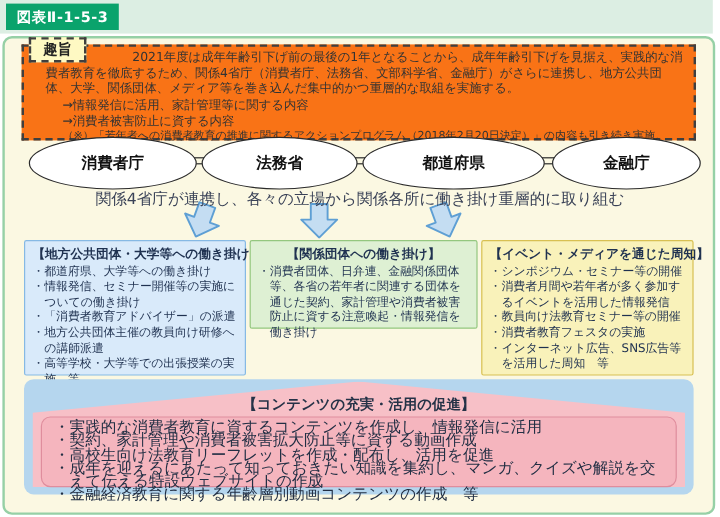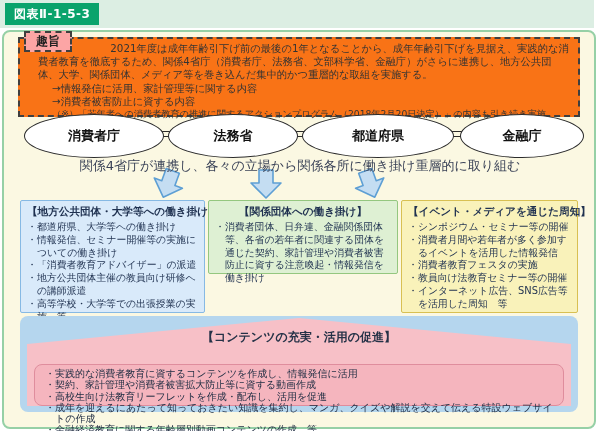--- a/index.html
+++ b/index.html
@@ -14,21 +14,21 @@
     font-size:13px;font-weight:bold;color:#2b2b2b;}
 
   
   .frame{position:absolute;left:2px;top:30px;width:594px;height:399px;box-sizing:border-box;
     background:#fbf8e2;border:2px solid #96d0a6;border-radius:8px;}
 
   
   .purpose{position:absolute;left:18px;top:37px;width:562px;height:80px;box-sizing:border-box;
     background:#f97316;border:2px dashed #3f3f3f;padding:3px 8px 2px 18px;
     font-size:10.3px;line-height:13.2px;color:#333333;}
-  .purpose-label{position:absolute;left:24px;top:31px;background:#fca5a5;border:2px dashed #3f3f3f;
+  .purpose-label{position:absolute;left:24px;top:31px;background:#fef9c3;border:2px dashed #3f3f3f;
     padding:0 10px;font-size:12px;font-weight:bold;color:#222;line-height:17px;z-index:3;}
   .purpose-spacer{float:left;width:62px;height:13px;}
   .purpose-arrow-line{padding-left:14px;}
   .purpose-note{padding-left:14px;font-size:9.2px;line-height:12.5px;color:#333;}
 
   
   .oval{position:absolute;top:114px;height:44px;box-sizing:border-box;background:#ffffff;
     border:1.6px solid #2b2b2b;border-radius:50%;display:flex;align-items:center;justify-content:center;
     font-size:13px;font-weight:bold;color:#111;z-index:2;}
   .connector{position:absolute;top:131px;height:6px;box-sizing:border-box;
@@ -50,21 +50,21 @@
   .box-yellow{left:401px;width:177px;height:113px;background:#f9f2ba;border:1.5px solid #d8c052;}
 
   
   .band{position:absolute;left:20px;top:316px;width:558px;height:96px;background:#b5d6ee;border-radius:8px;}
   .pentagon{position:absolute;left:7px;right:7px;top:2px;bottom:6px;background:#f7c0c7;
     clip-path:polygon(0 26px,50% 0,100% 26px,100% 100%,0 100%);}
   .band-heading{position:absolute;left:0;top:13px;width:100%;text-align:center;
     font-size:12px;font-weight:bold;color:#253247;z-index:2;}
   .band-list{position:absolute;left:14px;right:14px;top:31px;bottom:6px;box-sizing:border-box;
     background:#f5b5be;border:1.5px solid #df8d9d;border-radius:8px;padding:3px 10px 2px 10px;
-    font-size:10px;line-height:11.3px;color:#222f44;z-index:2;margin-top:17px;}
+    font-size:13px;line-height:11.3px;color:#222f44;z-index:2;}
   .band-list .bx-item{padding-left:1em;text-indent:-1em;}
 </style>
 </head>
 <body>
 
 <div id="stage">
 
   <div class="title-strip">
     <div class="fig-label">図表Ⅱ-1-5-3</div>
   </div>
@@ -112,22 +112,22 @@
 
   <div class="action-box box-green">
     <div class="bx-heading">【関係団体への働き掛け】</div>
     <div class="bx-item">・消費者団体、日弁連、金融関係団体等、各省の若年者に関連する団体を通じた契約、家計管理や消費者被害防止に資する注意喚起・情報発信を働き掛け</div>
   </div>
 
   <div class="action-box box-yellow">
     <div class="bx-heading">【イベント・メディアを通じた周知】</div>
     <div class="bx-item">・シンポジウム・セミナー等の開催</div>
     <div class="bx-item">・消費者月間や若年者が多く参加するイベントを活用した情報発信</div>
+    <div class="bx-item">・教員向け法教育セミナー等の開催</div>
     <div class="bx-item">・消費者教育フェスタの実施</div>
-    <div class="bx-item">・教員向け法教育セミナー等の開催</div>
     <div class="bx-item">・インターネット広告、SNS広告等を活用した周知　等</div>
   </div>
 
   <div class="band">
     <div class="pentagon"></div>
     <div class="band-heading">【コンテンツの充実・活用の促進】</div>
     <div class="band-list">
       <div class="bx-item">・実践的な消費者教育に資するコンテンツを作成し、情報発信に活用</div>
       <div class="bx-item">・契約、家計管理や消費者被害拡大防止等に資する動画作成</div>
       <div class="bx-item">・高校生向け法教育リーフレットを作成・配布し、活用を促進</div>

